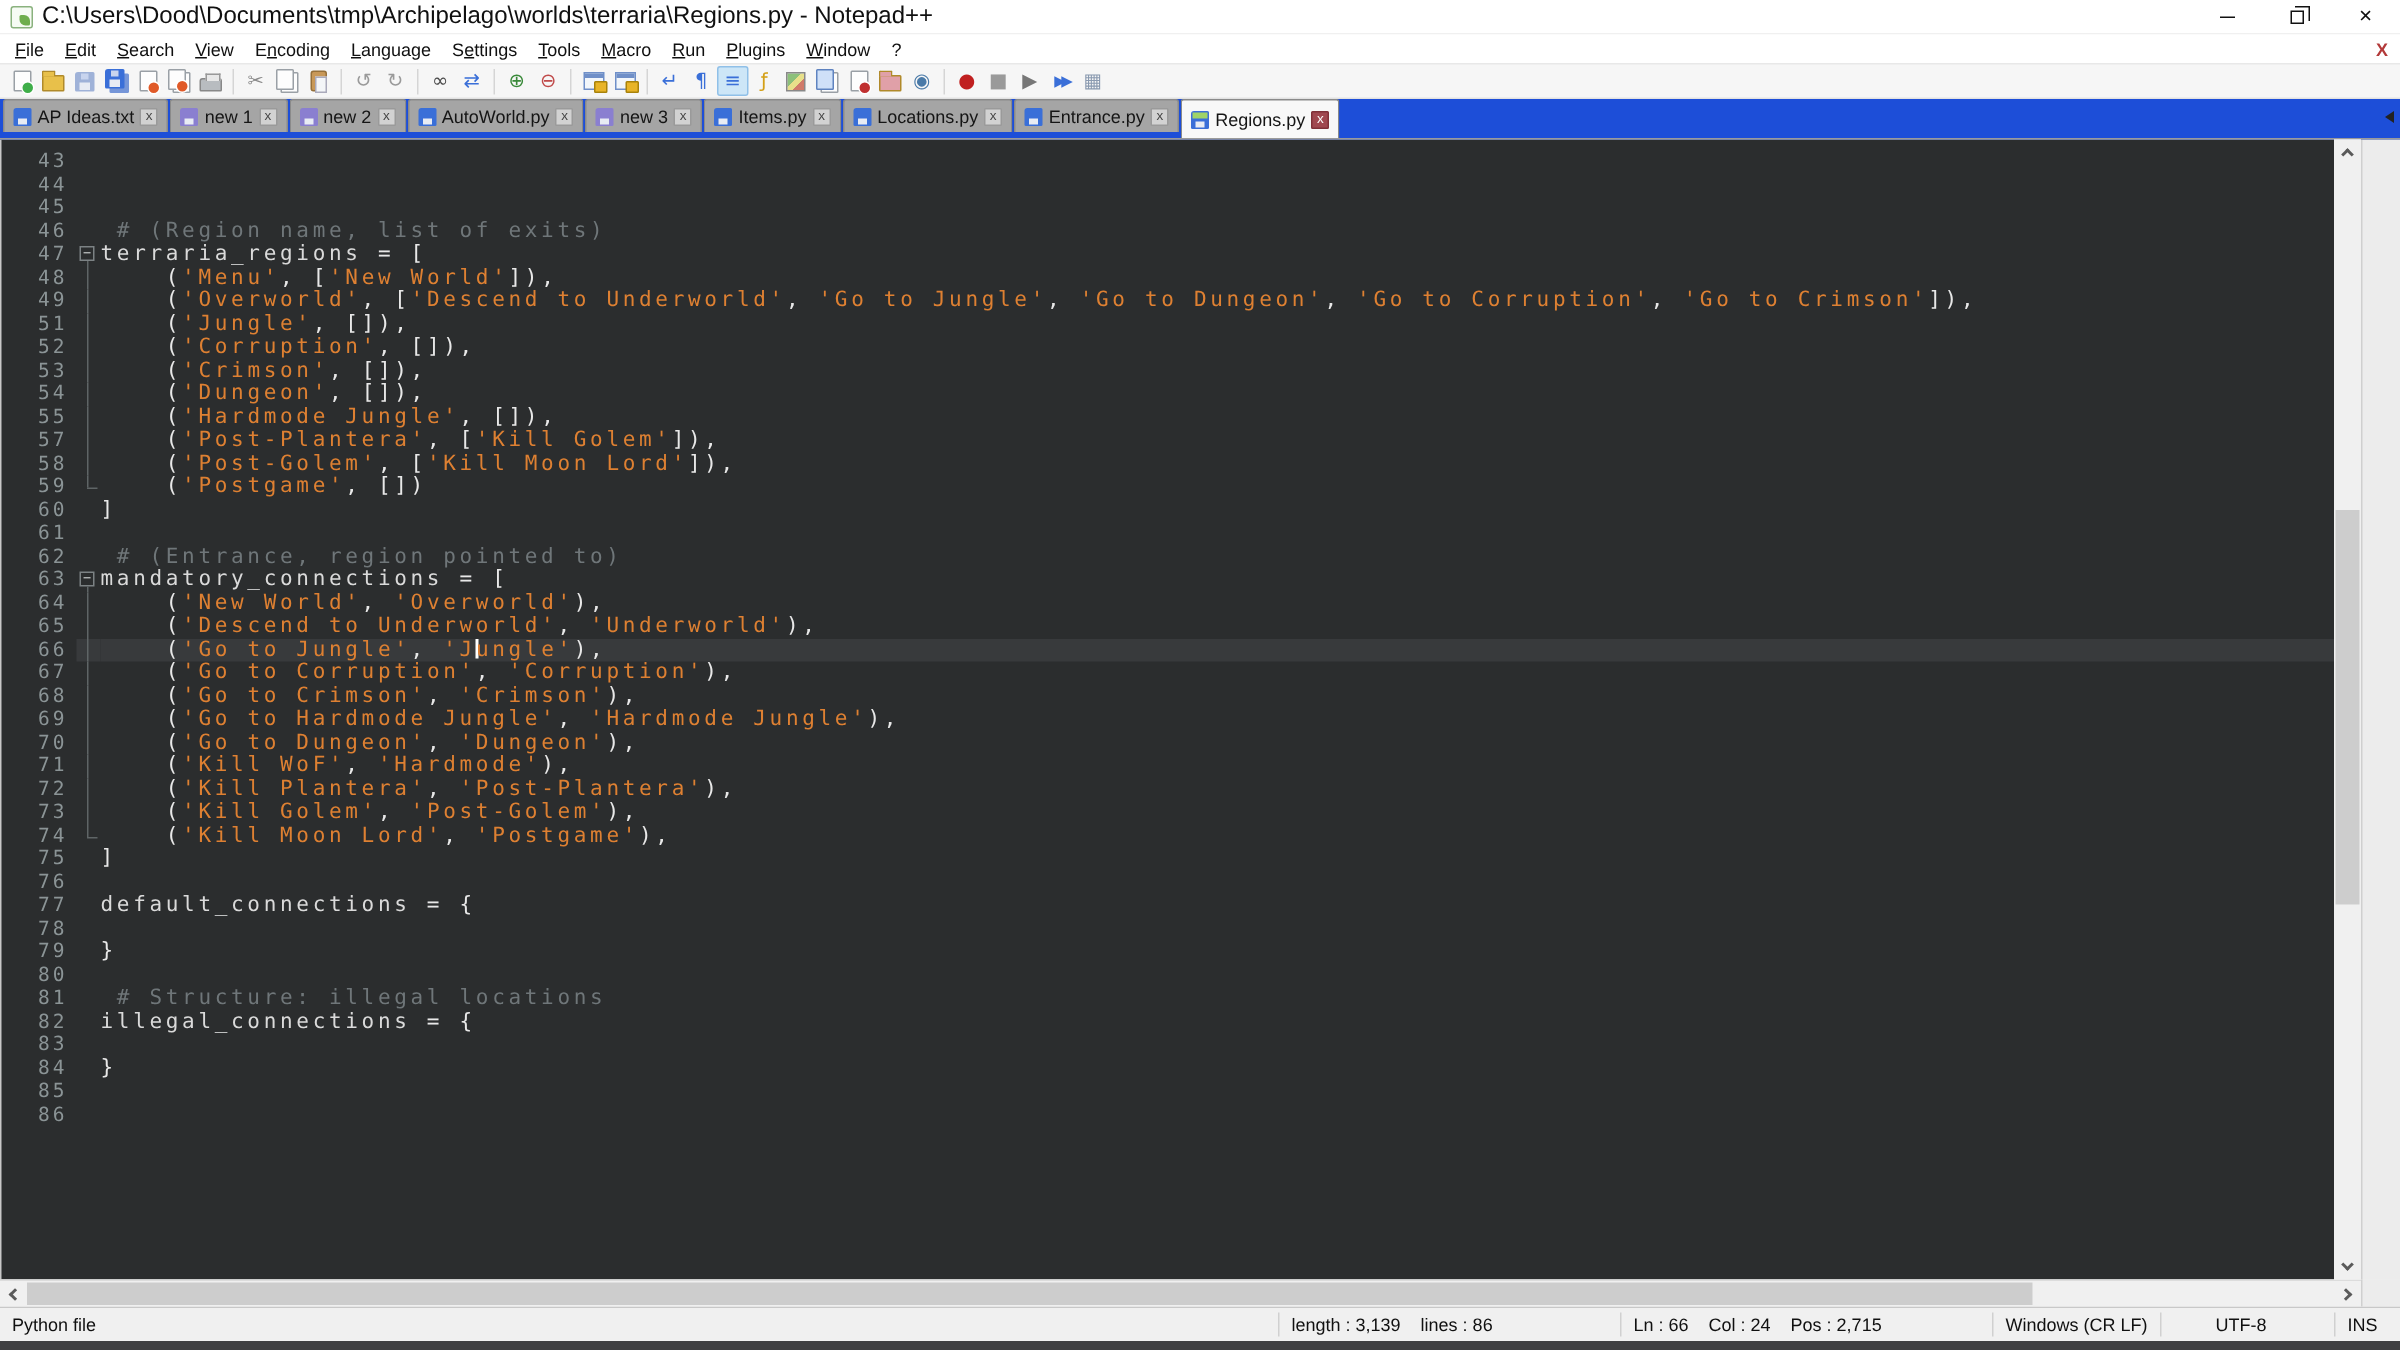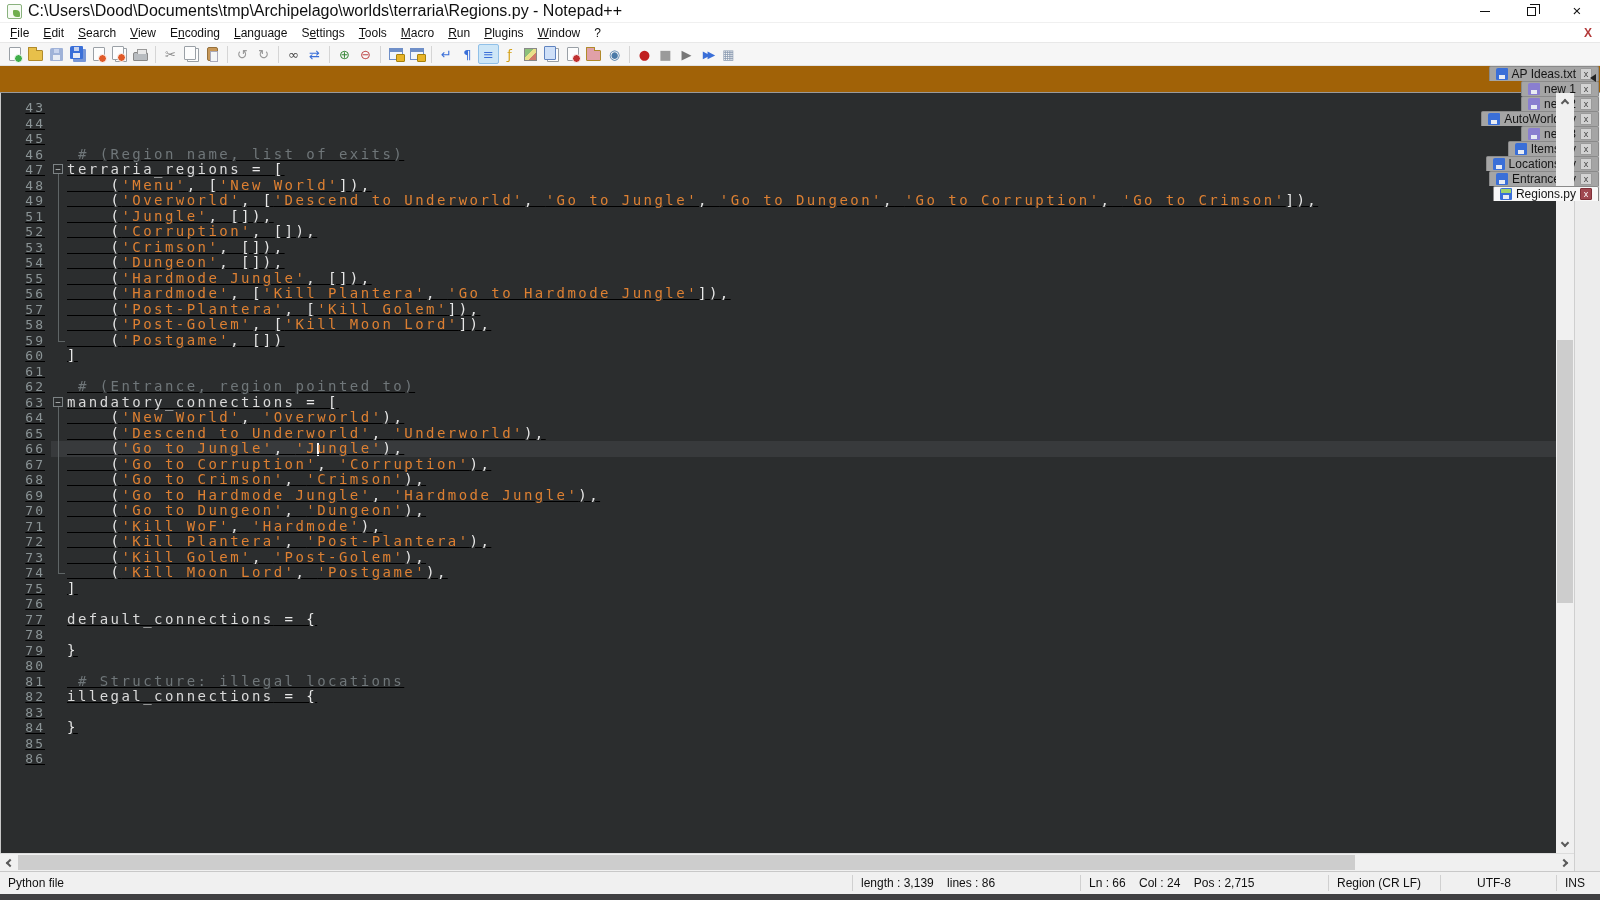--- a/index.html
+++ b/index.html
@@ -44,34 +44,34 @@
   .sh-printer { width:15px; height:9px; background:#b8bcc0; border:1px solid #888; border-radius:2px 2px 1px 1px; position:relative; margin-top:4px; }
   .sh-printer::before { content:""; position:absolute; left:3px; top:-4px; width:8px; height:4px; background:#e8e8e8; border:1px solid #999; border-bottom:none; }
   .sh-clip { width:11px; height:14px; background:#c89858; border:1px solid #96703a; border-radius:2px; position:relative; }
   .sh-clip::after { content:""; position:absolute; left:2px; top:3px; width:6px; height:9px; background:#f4f6f8; border:1px solid #aab; }
   .sh-win { width:14px; height:12px; background:#f2f6fa; border:1px solid #6f8fc8; position:relative; }
   .sh-win::before { content:""; position:absolute; left:0; top:0; right:0; height:3px; background:#6f8fc8; }
   .sh-win::after { content:""; position:absolute; right:-3px; bottom:-3px; width:7px; height:6px; background:#e8b428; border:1px solid #a8820a; border-radius:1px; }
   .sh-map { width:13px; height:13px; border:1px solid #888; background:linear-gradient(135deg,#8cc07a 0 40%, #e8e08a 40% 65%, #d07a6a 65% 100%); }
 
   
-  .tabbar { height:27px; background:#a16207; display:flex; align-items:flex-end; padding-left:2px; border-bottom:1px solid #9a9a9a; position:relative;flex-direction:column; }
+  .tabbar { height:27px; background:#1d4ed8; display:flex; padding-left:2px; border-bottom:1px solid #9a9a9a; position:relative; }
   .tab { height:22px; display:flex; align-items:center; gap:4px; padding:0 6px; background:#a5a5a5; border:1px solid #8a8a8a; border-bottom:none; border-radius:2px 2px 0 0; margin-right:1px; font-size:12px; color:#151515; }
   .tab.active { height:26px; background:#f8f8f8; font-weight:normal; border-color:#8a8a8a; position:relative; z-index:2; margin-bottom:-1px; }
   .tab-floppy { width:12px; height:12px; border-radius:2px 1px 1px 1px; background:var(--fc,#3a6fd8); position:relative; flex:none; }
   .tab-floppy::after { content:""; position:absolute; left:3px; bottom:1px; width:6px; height:4px; background:#e8ecf4; }
   .tab-floppy.saved-active::before { content:""; position:absolute; left:1px; top:1px; width:10px; height:4px; background:#9fd468; }
   .tab-close { width:12px; height:12px; flex:none; display:flex; align-items:center; justify-content:center; font-size:9px; line-height:9px; background:#d2d2d2; border:1px solid #9a9a9a; color:#444; border-radius:1px; }
   .tab.active .tab-close { background:#a04850; border-color:#803038; color:#fff; }
   .tab-scroll-hint { position:absolute; right:4px; top:8px; width:0; height:0; border-top:4px solid transparent; border-bottom:4px solid transparent; border-right:6px solid #222; }
 
   
   .editor-wrap { display:flex; height:760px; background:#f0f0f0; }
   .editor { width:1556px; height:100%; background:#2b2d2e; overflow:hidden; padding-top:7px; border-left:1px solid #c8c8c8; }
-  .row { display:flex; height:15.5px; align-items:stretch;text-decoration:underline; }
+  .row { display:flex; height:15.5px; align-items:stretch; }
   .bm { width:10px; flex:none; }
   .ln { width:40px; flex:none; text-align:right; padding-right:6px; color:#8b9496; font-family:"DejaVu Sans Mono", monospace; font-size:13px; line-height:15.5px; letter-spacing:2px; }
   .fold { width:16px; flex:none; position:relative; }
   .fold.f-open::after { content:""; position:absolute; left:7px; top:12px; bottom:0; border-left:1px solid #5f6566; }
   .fold-box { position:absolute; left:2px; top:2px; width:10px; height:10px; border:1px solid #7c8284; background:#2b2d2e; color:#c8cccc; font-size:9px; line-height:8px; text-align:center; font-family:"DejaVu Sans Mono", monospace; }
   .fold.f-line::before { content:""; position:absolute; left:7px; top:0; bottom:0; border-left:1px solid #5f6566; }
   .fold.f-end::before { content:""; position:absolute; left:7px; top:0; height:8px; border-left:1px solid #5f6566; }
   .fold.f-end::after { content:""; position:absolute; left:7px; top:8px; width:7px; border-top:1px solid #5f6566; }
   .code { flex:1; white-space:pre; font-family:"DejaVu Sans Mono", monospace; font-size:14px; line-height:15.5px; letter-spacing:2.45px; color:#dadada; }
   .row.cur .code, .row.cur .fold { background:#383a3c; }
@@ -367,26 +367,20 @@
         <span class="code"><span class="tk-p">    (</span><span class="tk-s">'Dungeon'</span><span class="tk-p">, []),</span></span>
       </div>
       <div class="row">
         <span class="bm"></span>
         <span class="ln">55</span>
         <span class="fold f-line"></span>
         <span class="code"><span class="tk-p">    (</span><span class="tk-s">'Hardmode Jungle'</span><span class="tk-p">, []),</span></span>
       </div>
       <div class="row">
         <span class="bm"></span>
-        <span class="ln">56</span>
-        <span class="fold f-line"></span>
-        <span class="code"><span class="tk-p">    (</span><span class="tk-s">'Hardmode'</span><span class="tk-p">, [</span><span class="tk-s">'Kill Plantera'</span><span class="tk-p">, </span><span class="tk-s">'Go to Hardmode Jungle'</span><span class="tk-p">]),</span></span>
-      </div>
-      <div class="row">
-        <span class="bm"></span>
         <span class="ln">57</span>
         <span class="fold f-line"></span>
         <span class="code"><span class="tk-p">    (</span><span class="tk-s">'Post-Plantera'</span><span class="tk-p">, [</span><span class="tk-s">'Kill Golem'</span><span class="tk-p">]),</span></span>
       </div>
       <div class="row">
         <span class="bm"></span>
         <span class="ln">58</span>
         <span class="fold f-line"></span>
         <span class="code"><span class="tk-p">    (</span><span class="tk-s">'Post-Golem'</span><span class="tk-p">, [</span><span class="tk-s">'Kill Moon Lord'</span><span class="tk-p">]),</span></span>
       </div>
@@ -587,17 +581,17 @@
         <div class="chev right"></div>
       </div>
   </div>
   <div class="right-strip"></div>
 </div>
 
 <div class="statusbar">
   <div class="sb-cell first">Python file</div>
   <div class="sb-cell" style="width:228px;">length : 3,139    lines : 86</div>
   <div class="sb-cell" style="width:248px;">Ln : 66    Col : 24    Pos : 2,715</div>
-  <div class="sb-cell" style="width:112px;">Region (CR LF)</div>
+  <div class="sb-cell" style="width:112px;">Windows (CR LF)</div>
   <div class="sb-cell" style="width:116px;padding-left:36px;">UTF-8</div>
   <div class="sb-cell" style="width:44px;">INS</div>
 </div>
 <div class="bottom-strip"></div>
 
 </body></html>

